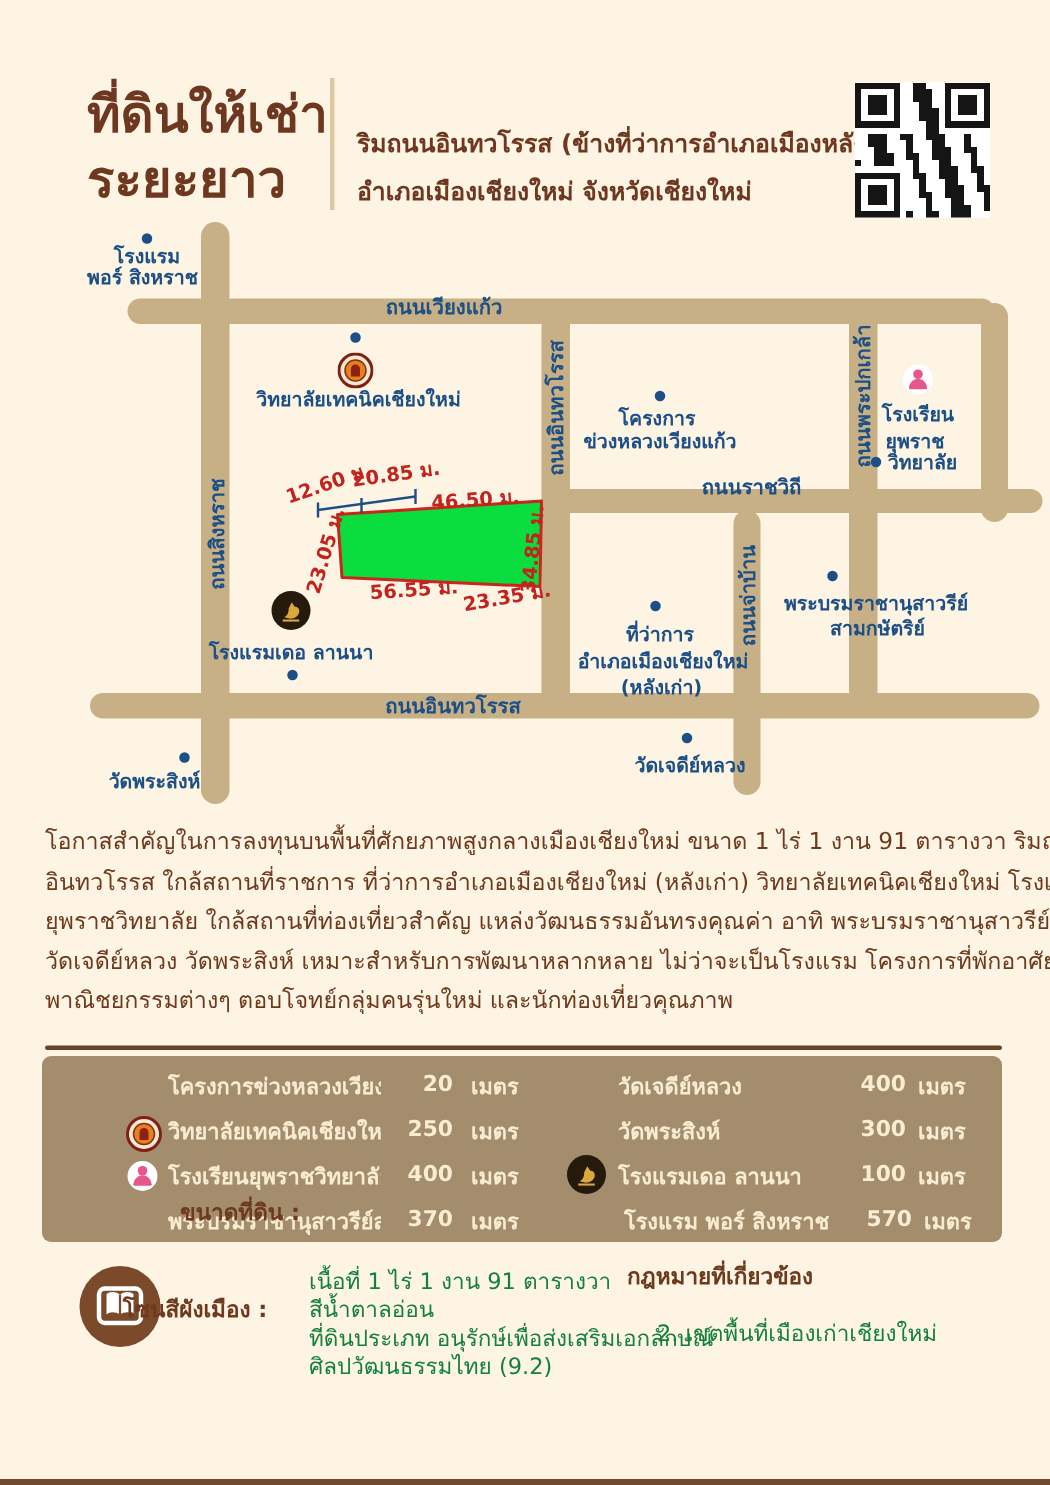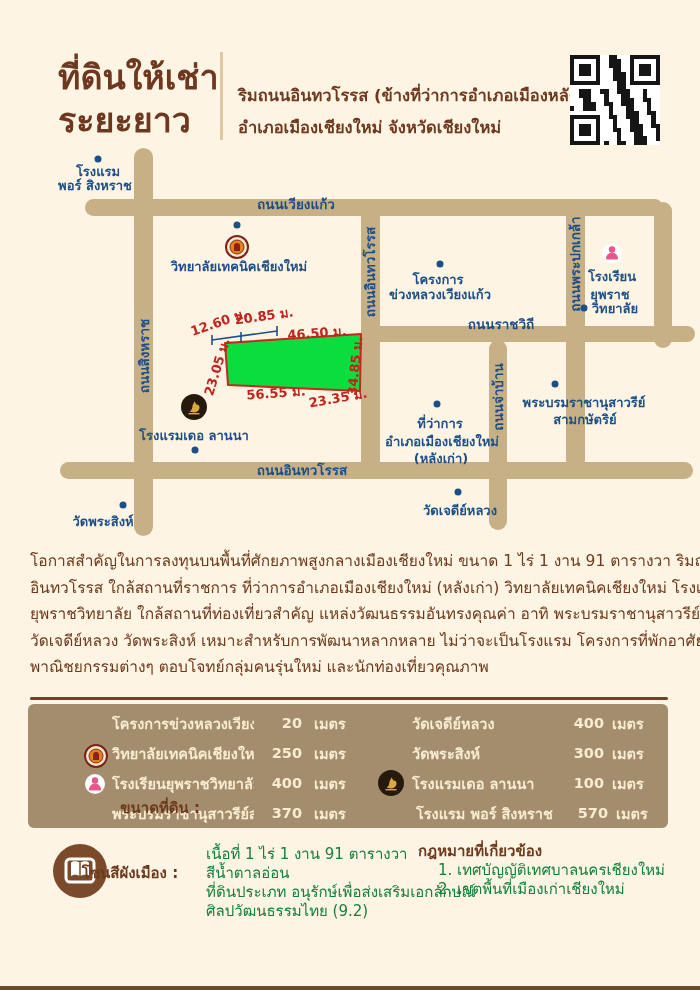--- a/index.html
+++ b/index.html
@@ -415,17 +415,16 @@
       <line x1="28" y1="20" x2="28" y2="34" stroke="#7b4a2b" stroke-width="1.5"></line>
     </svg>
   </div>
   <div class="dlabel" style="left:60px;top:796px;width:140px;text-align:right;">ขนาดที่ดิน :</div>
   <div class="dval" style="left:206px;top:842px;">เนื้อที่ 1 ไร่ 1 งาน 91 ตารางวา</div>
   <div class="dlabel" style="left:60px;top:861px;width:140px;text-align:center;">โซนสีผังเมือง :</div>
   <div class="dval" style="left:206px;top:861px;">สีน้ำตาลอ่อน</div>
   <div class="dval" style="left:206px;top:880px;">ที่ดินประเภท อนุรักษ์เพื่อส่งเสริมเอกลักษณ์</div>
   <div class="dval" style="left:206px;top:899px;">ศิลปวัฒนธรรมไทย (9.2)</div>
   <div class="dlabel" style="left:418px;top:839px;">กฎหมายที่เกี่ยวข้อง</div>
-  <div class="dval" style="left:438px;top:858px;">1. เทศบัญญัติเทศบาลนครเชียงใหม่</div>
   <div class="dval" style="left:438px;top:877px;">2. เขตพื้นที่เมืองเก่าเชียงใหม่</div>
 
   <div class="bottomline"></div>
 </div>
 
 </body></html>

